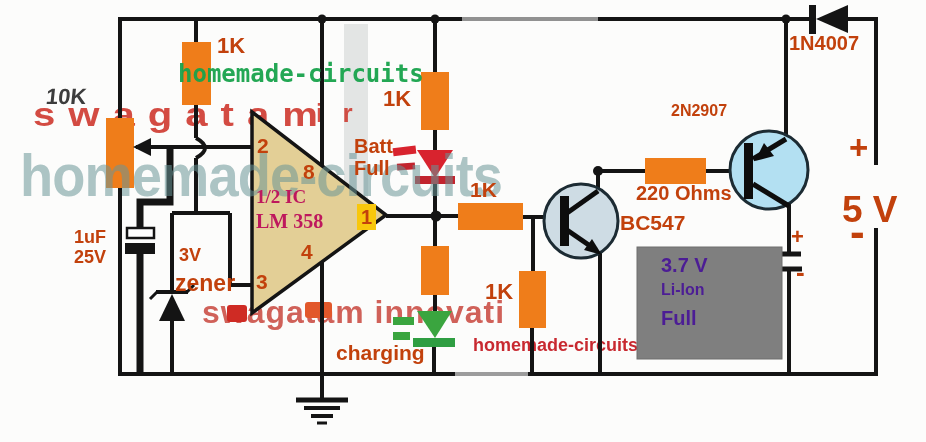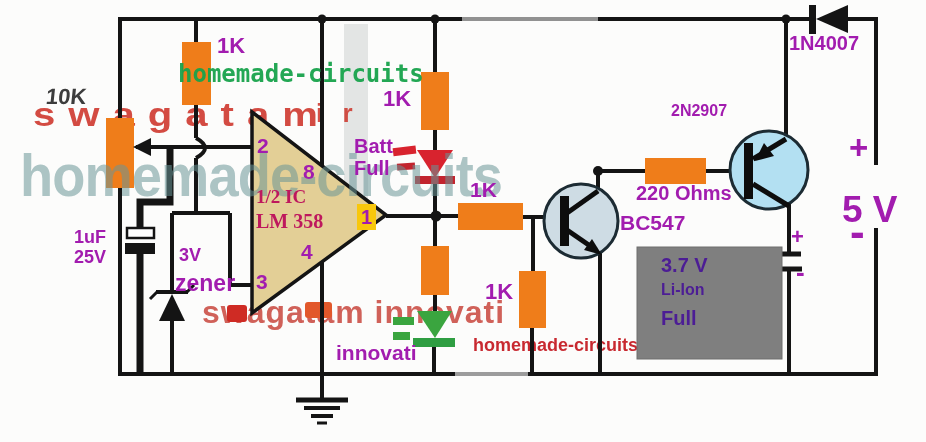--- a/index.html
+++ b/index.html
@@ -1,21 +1,21 @@
 <!DOCTYPE html>
 <html><head>
 <meta charset="utf-8">
 <style>
   html,body{margin:0;padding:0;background:#fff;}
   .stage{position:relative;width:926px;height:442px;background:#fcfcfb;overflow:hidden;
          font-family:"Liberation Sans",sans-serif;}
   .layer{position:absolute;inset:0;}
   .z0{z-index:0;} .z1{z-index:1;} .z2{z-index:2;} .z3{z-index:3;}
   svg{position:absolute;inset:0;}
-  .lbl{position:absolute;font-weight:bold;color:#a21caf;white-space:nowrap;line-height:1;z-index:4;}
+  .lbl{position:absolute;font-weight:bold;color:#c2410c;white-space:nowrap;line-height:1;z-index:4;}
   .navy{color:#be185d;font-family:Liberation Serif, serif;}
   .white{color:#4c1d95;}
   .wm{position:absolute;font-weight:bold;white-space:nowrap;line-height:1;}
   .wm-green{left:178px;top:62px;font-family:"DejaVu Sans Mono",monospace;font-size:24px;
             color:rgba(23,162,75,0.95);letter-spacing:0px;mix-blend-mode:multiply;}
   .wm-redtop{left:33px;top:97px;font-size:34px;color:rgba(205,50,40,0.88);
              letter-spacing:11px;transform:scaleX(1.18);transform-origin:left top;}
   .wm-redfrag{left:316px;top:100px;font-size:26px;color:rgba(205,50,40,0.85);letter-spacing:6px;}
   .wm-teal{left:20px;top:147px;font-size:59px;color:rgba(106,149,152,0.55);
            letter-spacing:-1px;transform:scaleX(0.92);transform-origin:left top;
@@ -180,21 +180,21 @@
   <div class="lbl" style="left:470px;top:179px;font-size:21px;">1K</div>
   <div class="lbl" style="left:485px;top:281px;font-size:22px;">1K</div>
   <div class="lbl" style="left:636px;top:183px;font-size:20px;">220 Ohms</div>
   <div class="lbl" style="left:620px;top:212px;font-size:21px;">BC547</div>
   <div class="lbl" style="left:671px;top:103px;font-size:16px;">2N2907</div>
   <div class="lbl" style="left:789px;top:33px;font-size:20px;">1N4007</div>
   <div class="lbl" style="left:74px;top:228px;font-size:18px;">1uF</div>
   <div class="lbl" style="left:74px;top:248px;font-size:18px;">25V</div>
   <div class="lbl" style="left:179px;top:246px;font-size:18px;">3V</div>
   <div class="lbl" style="left:175px;top:272px;font-size:23px;">zener</div>
-  <div class="lbl" style="left:336px;top:342px;font-size:21px;">innovati</div>
+  <div class="lbl" style="left:336px;top:342px;font-size:21px;">charging</div>
 
   <div class="lbl" style="left:257px;top:135px;font-size:21px;">2</div>
   <div class="lbl" style="left:303px;top:161px;font-size:21px;">8</div>
   <div class="lbl navy" style="left:256px;top:187px;font-size:19px;">1/2 IC</div>
   <div class="lbl navy" style="left:256px;top:211px;font-size:20px;">LM 358</div>
   <div class="lbl" style="left:301px;top:241px;font-size:21px;">4</div>
   <div class="lbl" style="left:256px;top:271px;font-size:21px;">3</div>
   <div class="lbl" style="left:361px;top:207px;font-size:20px;">1</div>
 
   <div class="lbl" style="left:849px;top:131px;font-size:33px;">+</div>

